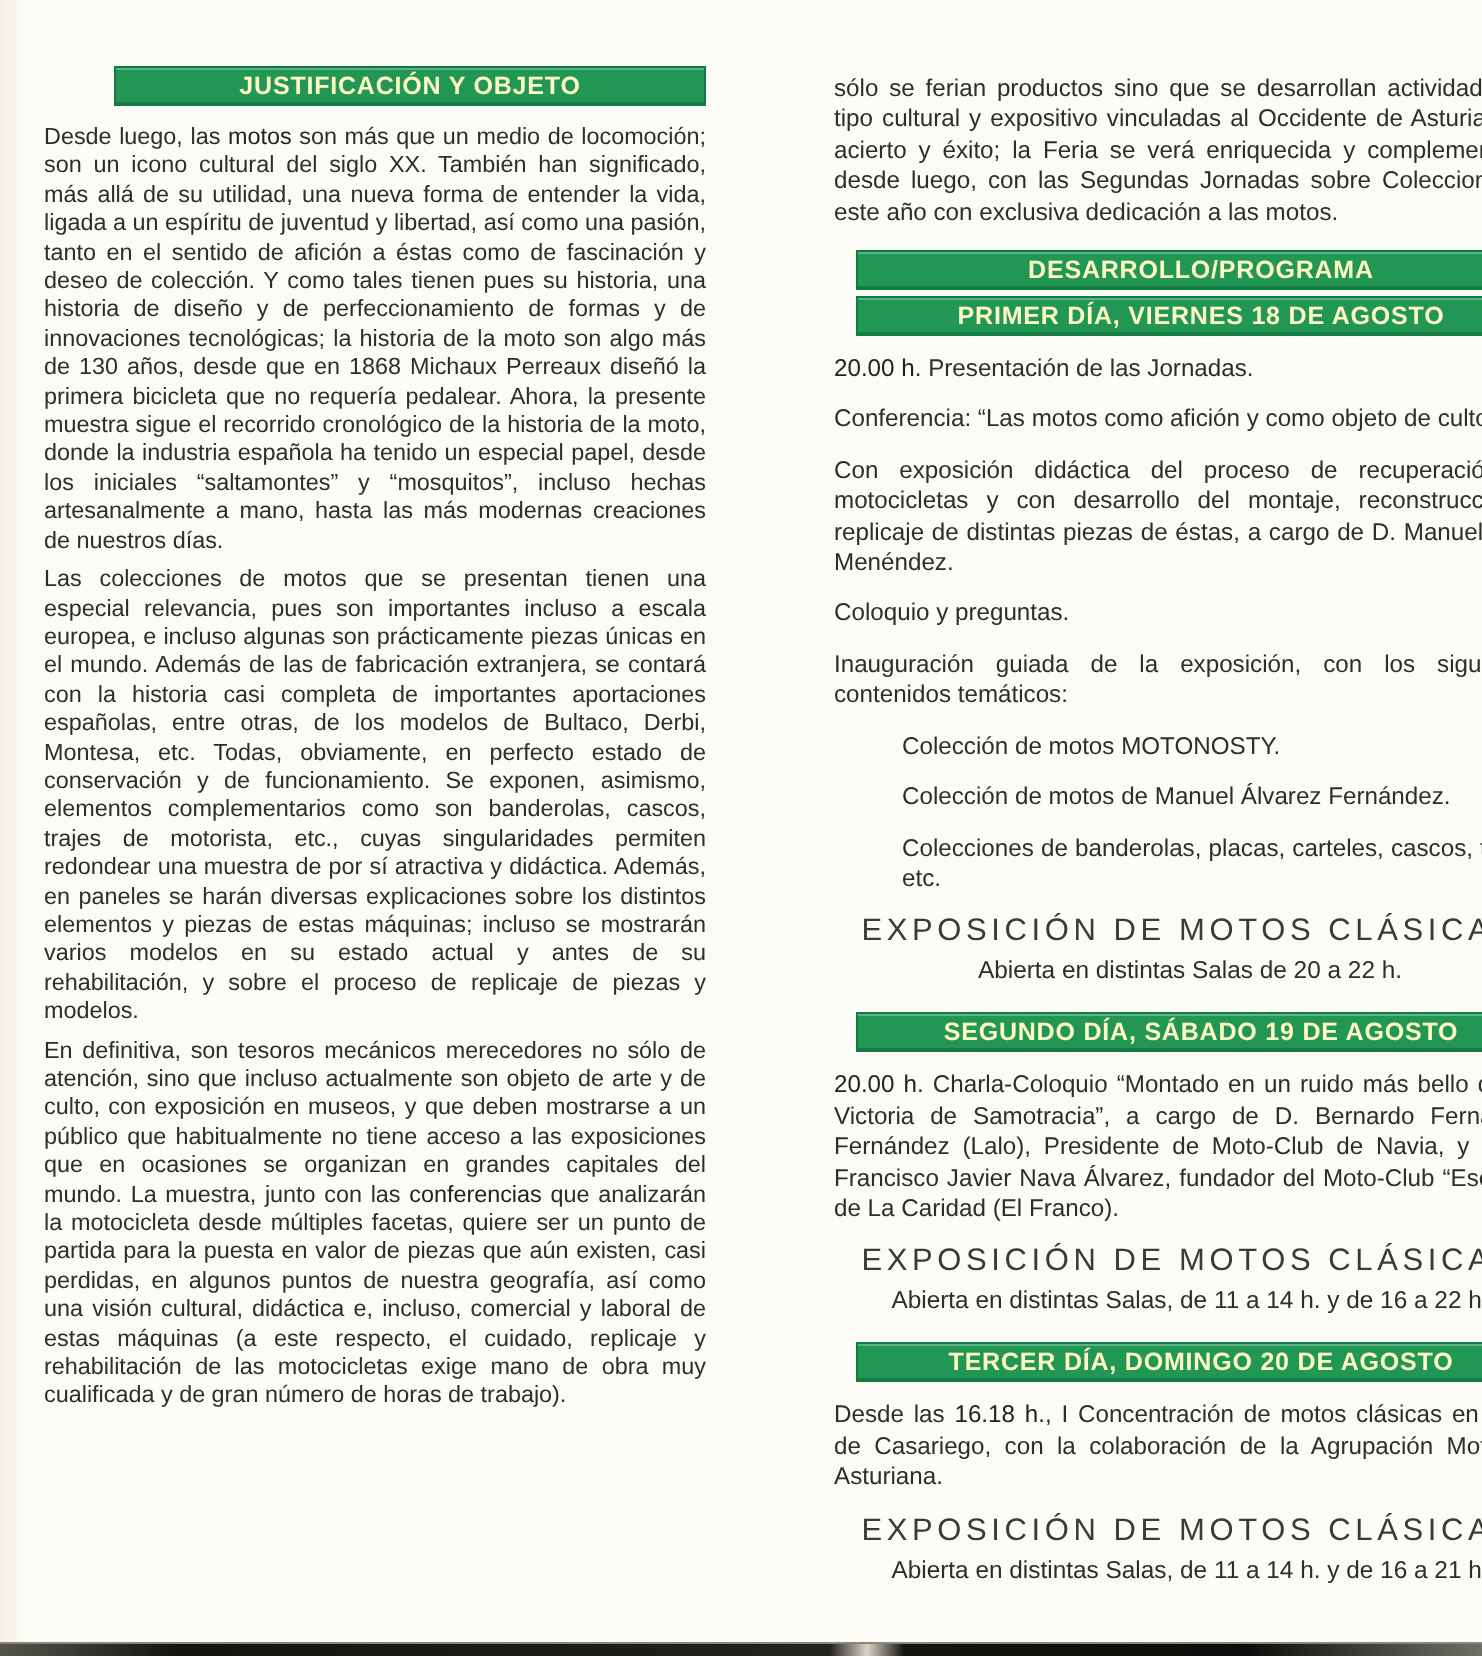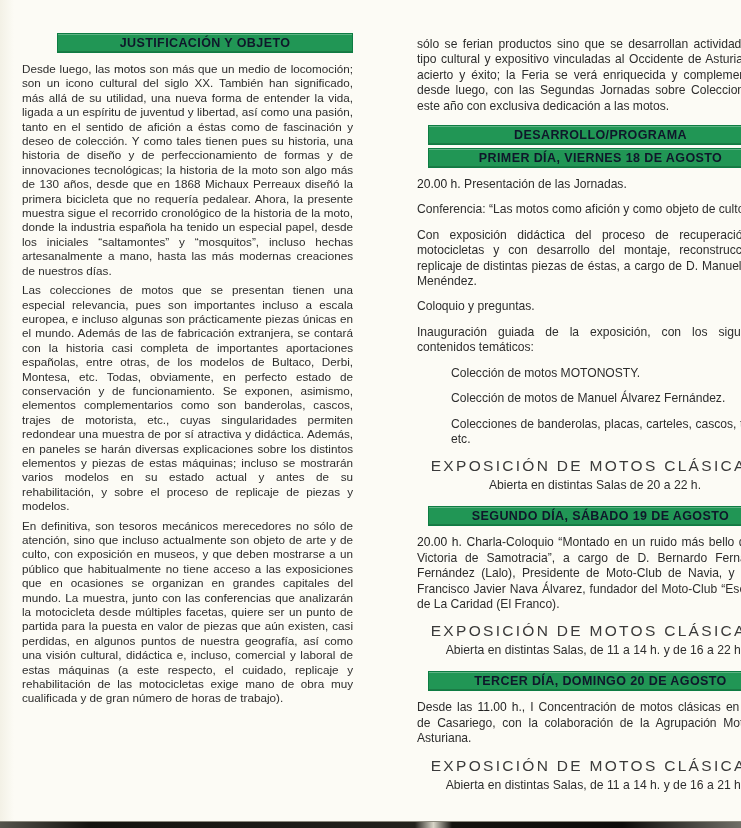--- a/index.html
+++ b/index.html
@@ -11,21 +11,21 @@
   }
   .page{position:absolute;inset:0;}
 
   .col-left{position:absolute;left:22px;top:33px;width:331px;}
   .col-right{position:absolute;left:417px;top:37px;width:356px;}
 
   .green-bar{
     background:#219655;
     border:1px solid #0e7c43;
     box-shadow:inset 0 1px 0 rgba(255,255,255,.28), inset 0 -1px 0 rgba(0,0,0,.18);
-    color:#0f172a;font-weight:700;text-align:center;
+    color:#fef9c3;font-weight:700;text-align:center;
     font-size:12.5px;line-height:16px;padding:1px 4px;
     letter-spacing:.4px;
   }
   .left-bar{margin-left:35px;margin-bottom:9px;}
   .right-bar{margin-left:11px;}
   .program-header{margin-top:11px;margin-bottom:3px;}
   .day-bar{margin-bottom:9px;}
 
   .body-par{
     margin:0 0 5px;text-align:justify;
@@ -94,21 +94,21 @@
         <div>
           <div class="green-bar right-bar day-bar">SEGUNDO DÍA, SÁBADO 19 DE AGOSTO</div>
           <p class="body-par"><b>20.00 h</b>. Charla-Coloquio “Montado en un ruido más bello que la Victoria de Samotracia”, a cargo de D. Bernardo Fernández Fernández (Lalo), Presidente de Moto-Club de Navia, y de D. Francisco Javier Nava Álvarez, fundador del Moto-Club “Escape”, de La Caridad (El Franco).</p>
           <div class="expo">
             <div class="expo-title">EXPOSICIÓN DE MOTOS CLÁSICAS</div>
             <div class="expo-hours">Abierta en distintas Salas, de 11 a 14 h. y de 16 a 22 h.</div>
           </div>
         </div>
         <div>
           <div class="green-bar right-bar day-bar">TERCER DÍA, DOMINGO 20 DE AGOSTO</div>
-          <p class="body-par">Desde las <b>11.00 h</b>., I Concentración de motos clásicas en Tapia de Casariego, con la colaboración de la Agrupación Motorista Asturiana.</p>
+          <p class="body-par">Desde las <b>16.18 h</b>., I Concentración de motos clásicas en Tapia de Casariego, con la colaboración de la Agrupación Motorista Asturiana.</p>
           <div class="expo">
             <div class="expo-title">EXPOSICIÓN DE MOTOS CLÁSICAS</div>
             <div class="expo-hours">Abierta en distintas Salas, de 11 a 14 h. y de 16 a 21 h.</div>
           </div>
         </div>
       </div>
   </div>
 
   <div class="bottom-edge"></div>
 </div>

